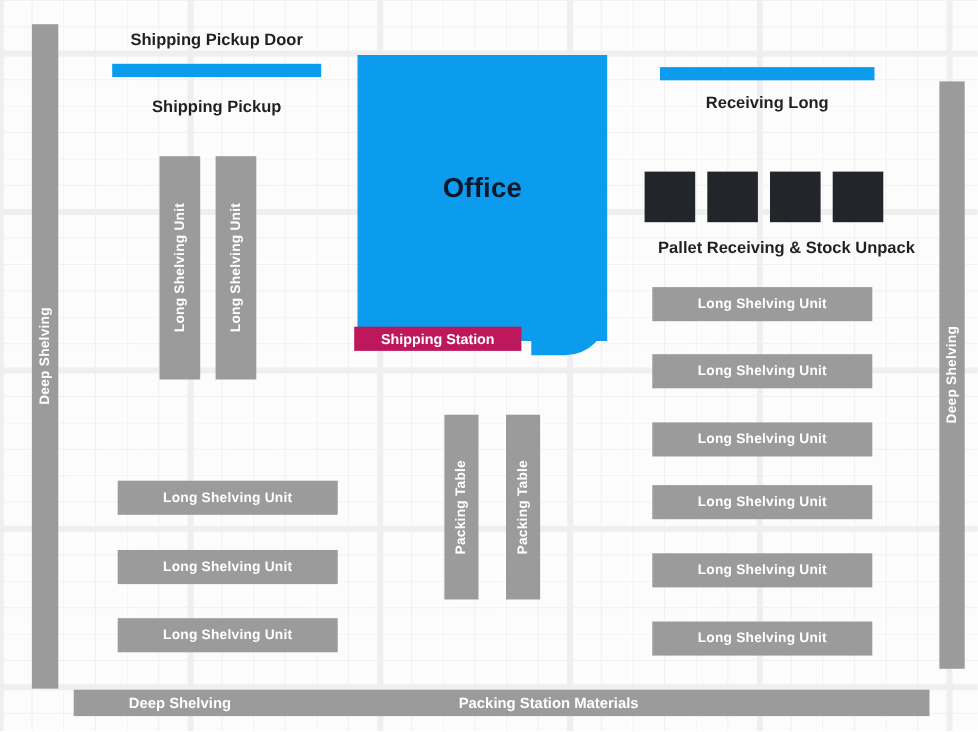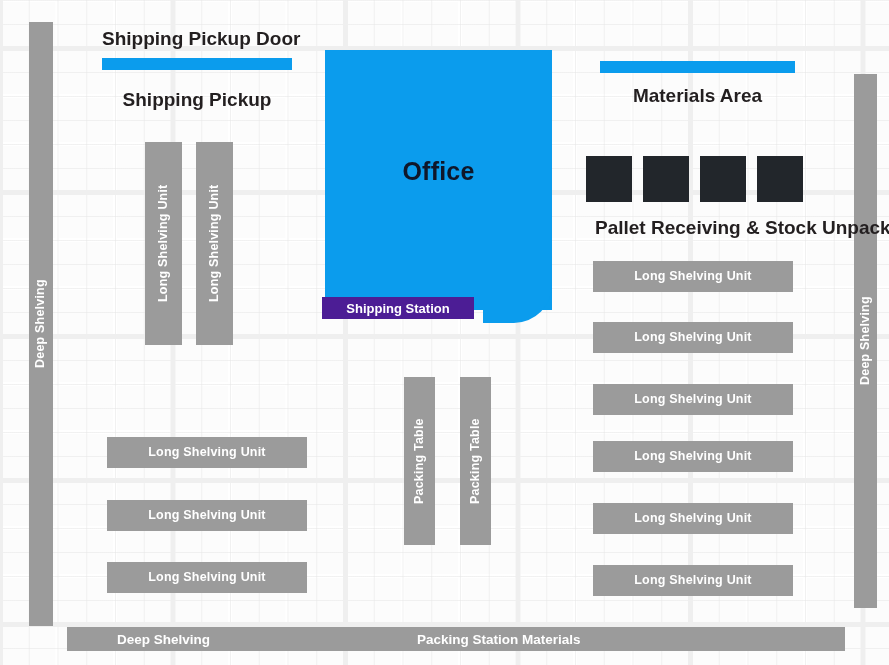--- a/index.html
+++ b/index.html
@@ -100,21 +100,21 @@
   }
   .office-tail {
     position: absolute;
     background: #0b9ced;
   }
 
   
   .label {
     position: absolute;
     color: #231f20;
-    font-size: 19px;
+    font-size: 15px;
     font-weight: bold;
     white-space: nowrap;
     text-align: center;
   }
 
   .bottom-bar {
     position: absolute;
     background: #9b9b9b;
     color: #ffffff;
     font-size: 13.5px;
@@ -122,21 +122,21 @@
   }
   .bottom-bar span {
     position: absolute;
     top: 50%;
     transform: translateY(-50%);
     white-space: nowrap;
   }
 
   .station-tag {
     position: absolute;
-    background: #4c1d95;
+    background: #be185d;
     color: #ffffff;
     font-size: 13px;
     font-weight: bold;
     display: flex;
     align-items: center;
     justify-content: center;
   }
 </style>
 </head>
 <body>
@@ -149,21 +149,21 @@
 
   <div class="shape shelf-v" style="left:29px; top:22px; width:24px; height:604px;">Deep Shelving</div>
 
   <div class="shape shelf-v" style="left:854px; top:74px; width:23px; height:534px;">Deep Shelving</div>
 
   <div class="label" style="left:102px; top:28px; width:190px;">Shipping Pickup Door</div>
   <div class="shape door" style="left:102px; top:58px; width:190px; height:12px;"></div>
   <div class="label" style="left:102px; top:89px; width:190px;">Shipping Pickup</div>
 
   <div class="shape door" style="left:600px; top:61px; width:195px; height:12px;"></div>
-  <div class="label" style="left:600px; top:85px; width:195px;">Materials Area</div>
+  <div class="label" style="left:600px; top:85px; width:195px;">Receiving Long</div>
 
   <div class="shape shelf-v" style="left:145px; top:142px; width:37px; height:203px;">Long Shelving Unit</div>
   <div class="shape shelf-v" style="left:196px; top:142px; width:37px; height:203px;">Long Shelving Unit</div>
 
   <div class="shape office" style="left:325px; top:50px; width:227px; height:260px;">Office</div>
 
   <div class="office-tail" style="left:483px; top:285px; width:69px; height:38px; border-bottom-right-radius:40px; border-bottom-left-radius:0;"></div>
 
   <div class="station-tag" style="left:322px; top:297px; width:152px; height:22px;">Shipping Station</div>
 

